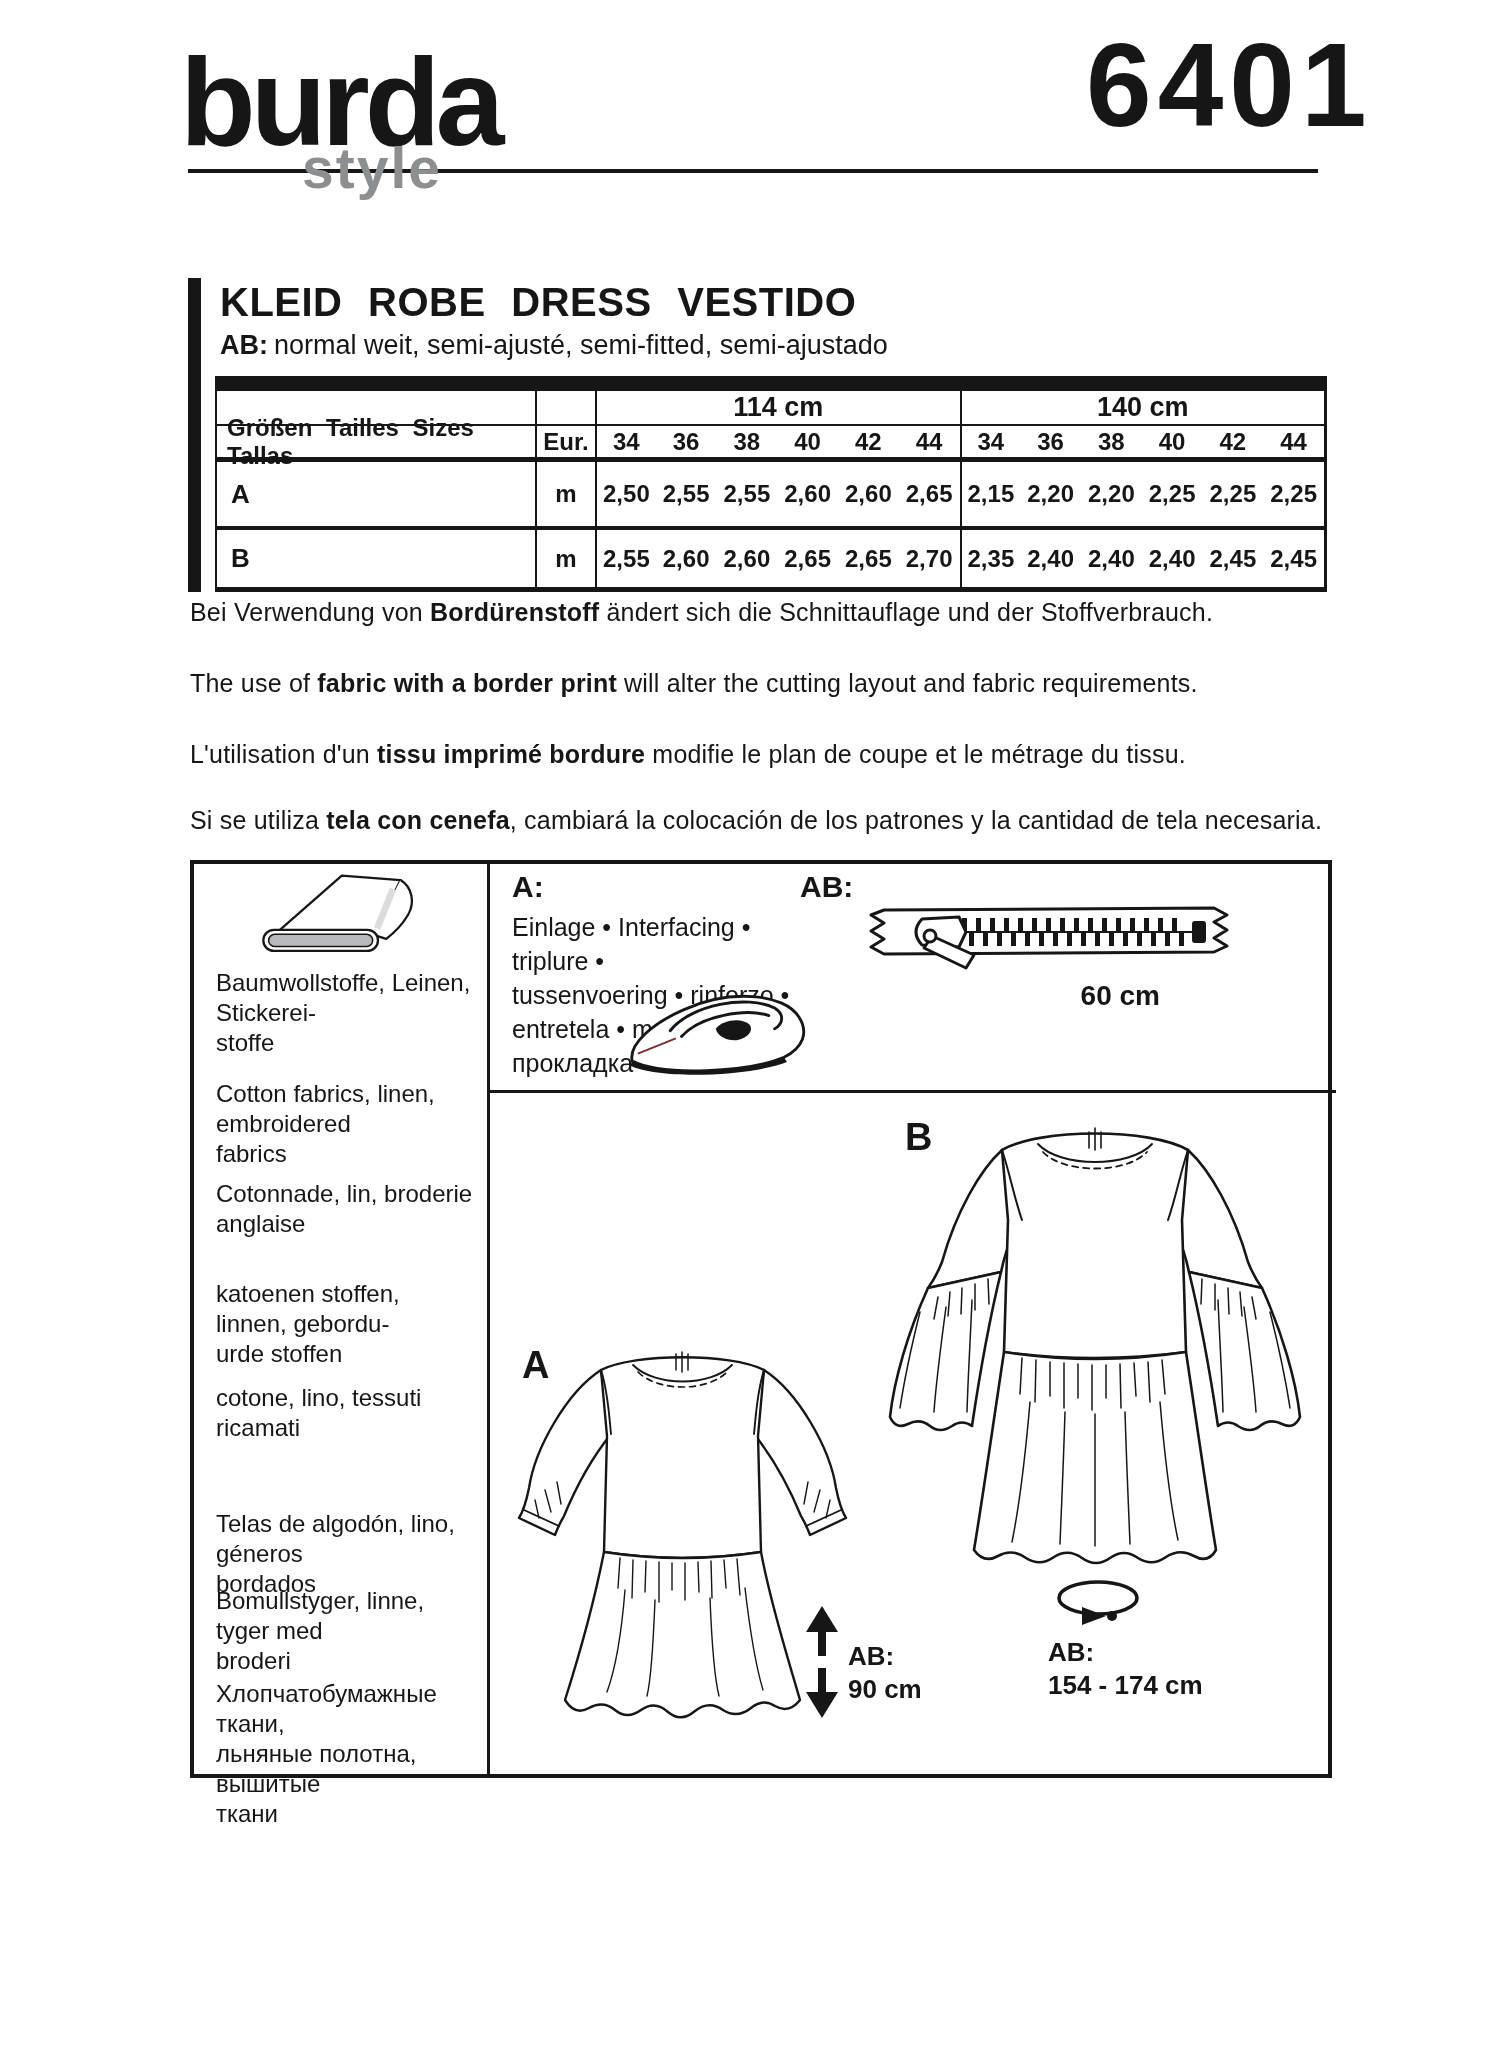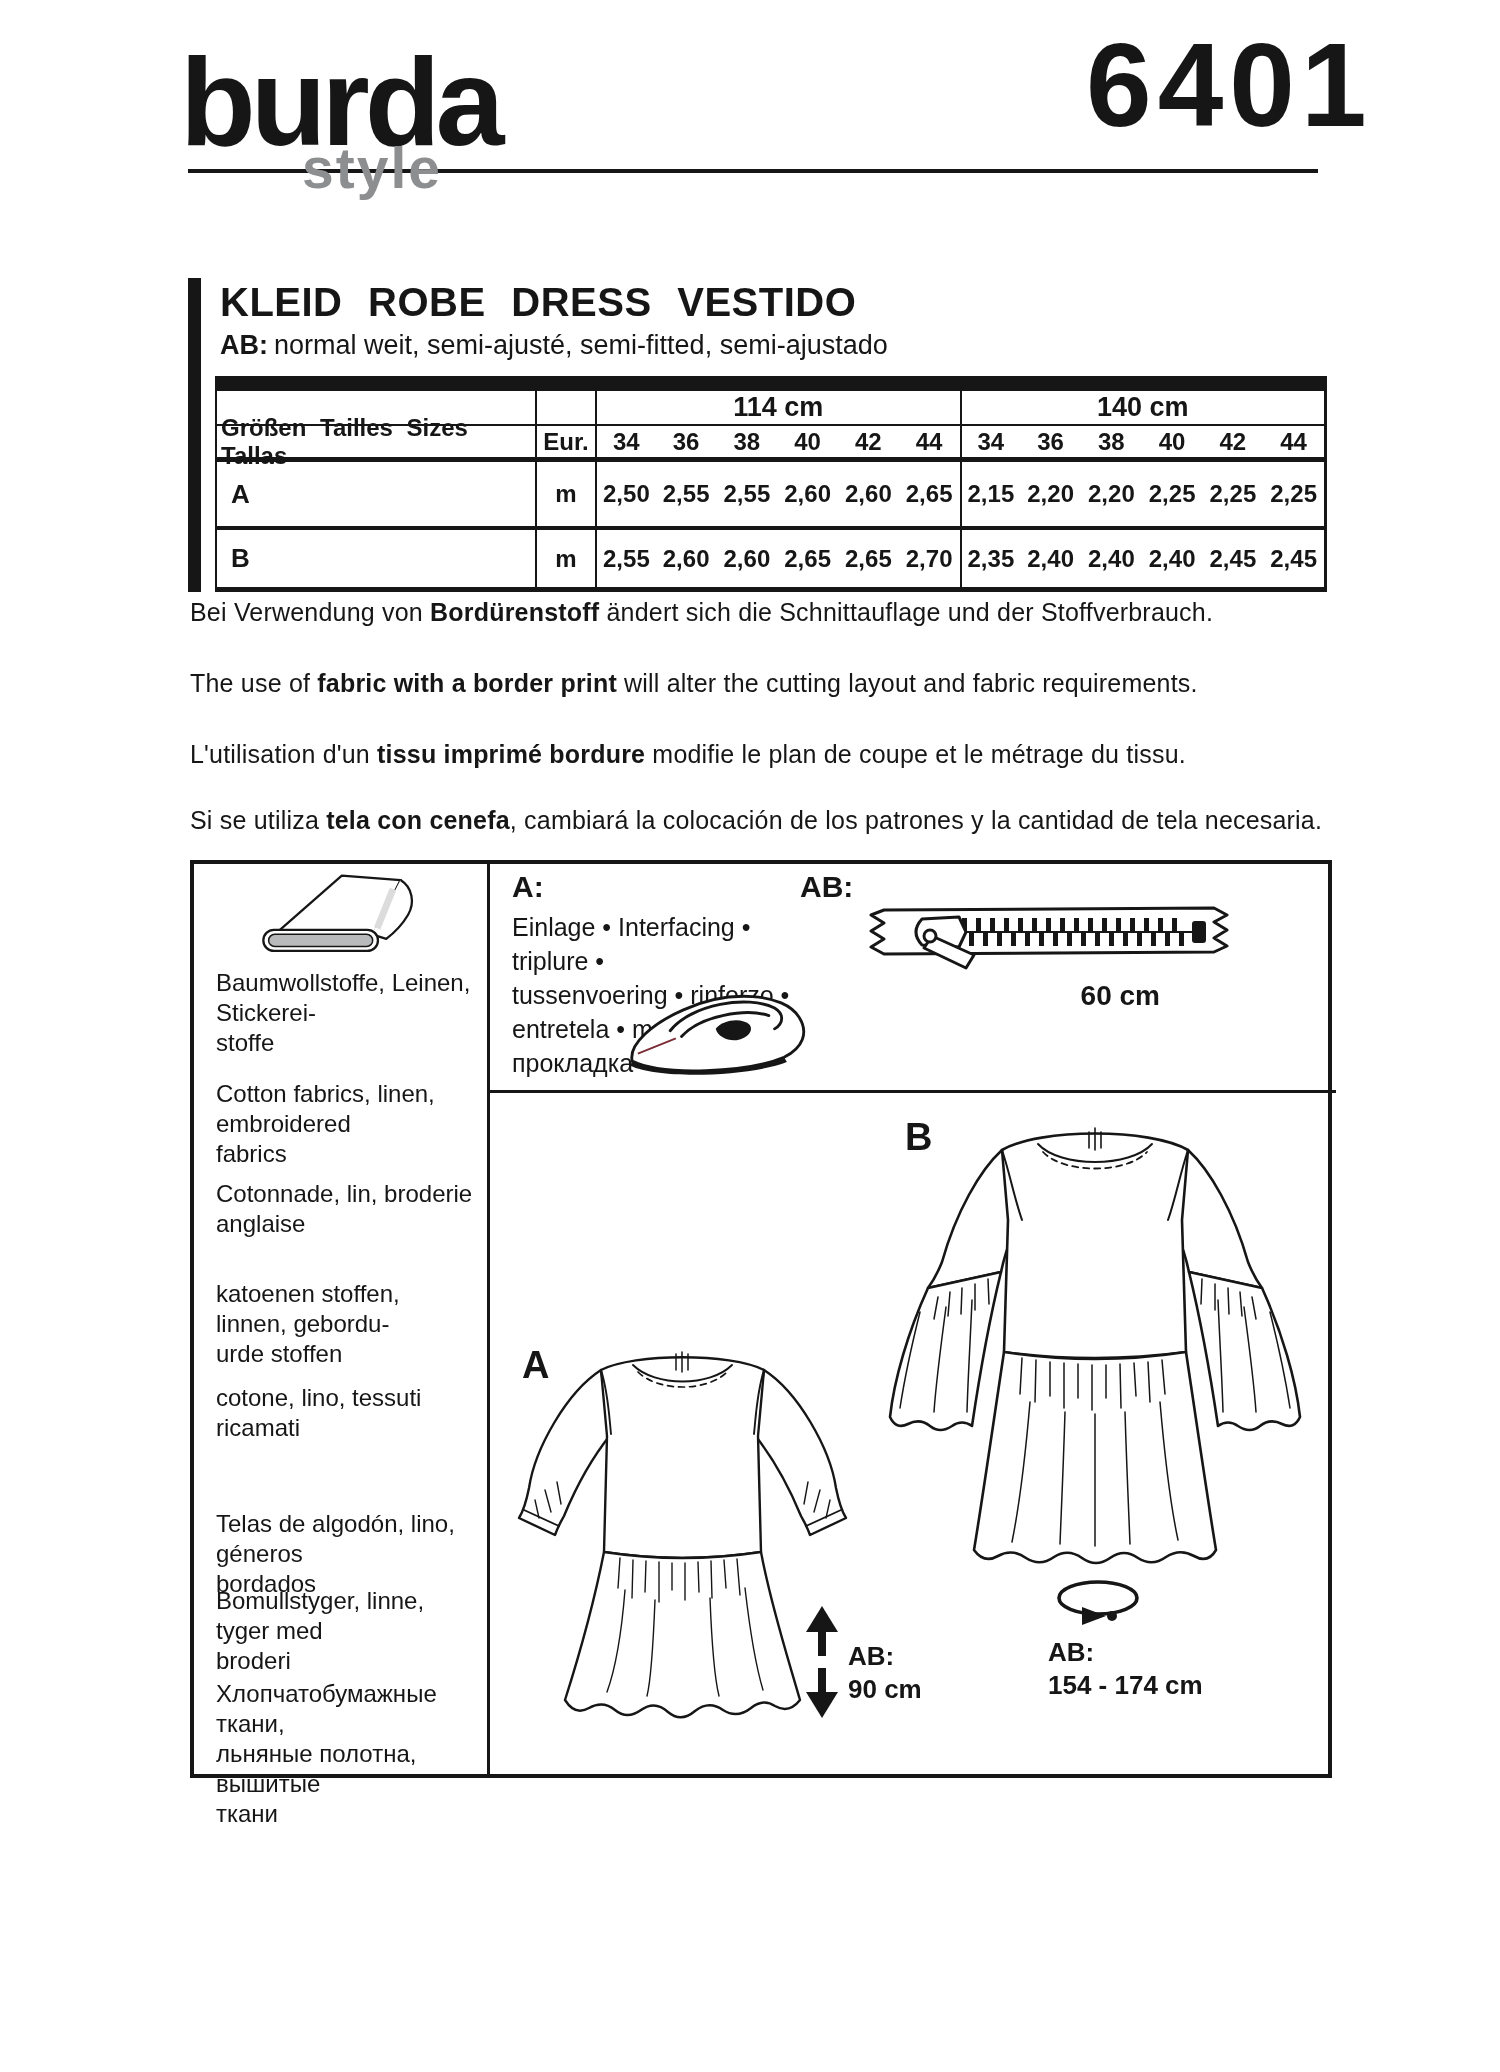--- a/index.html
+++ b/index.html
@@ -16,21 +16,21 @@
   #title-bar{left:188px;top:278px;width:13px;height:314px;background:var(--ink);}
   #page-title{left:220px;top:280px;font-size:40px;font-weight:bold;word-spacing:14px;letter-spacing:0.5px;}
   #subtitle{left:220px;top:330px;font-size:27px;}
   #subtitle b{margin-right:6px;}
   
   #ftable-topbar{left:215px;top:376px;width:1112px;height:15px;background:var(--ink);}
   #ftable{left:215px;top:391px;width:1112px;height:201px;box-sizing:border-box;
           border-left:2px solid var(--ink);border-right:3px solid var(--ink);border-bottom:5px solid var(--ink);
           display:grid;grid-template-columns:318px 60px repeat(12,1fr);grid-template-rows:35px 36px 68px 57px;}
   .cell{display:flex;align-items:center;justify-content:center;font-weight:bold;font-size:24px;box-sizing:border-box;}
-  .cell.lab{justify-content:flex-start;padding-left:4px;word-spacing:7px;}
+  .cell.lab{justify-content:flex-start;padding-left:10px;word-spacing:7px;}
   .cell.rowlab{justify-content:flex-start;padding-left:14px;font-size:26px;}
   .r1{border-bottom:2px solid var(--ink);}
   .r2{border-bottom:5px solid var(--ink);}
   .r3{border-bottom:4px solid var(--ink);}
   .bl{border-left:2px solid var(--ink);}
   .span6{grid-column:span 6;}
   .wlab{font-size:27px;}
   
   .note{left:190px;font-size:25px;letter-spacing:0.2px;white-space:nowrap;}
   

